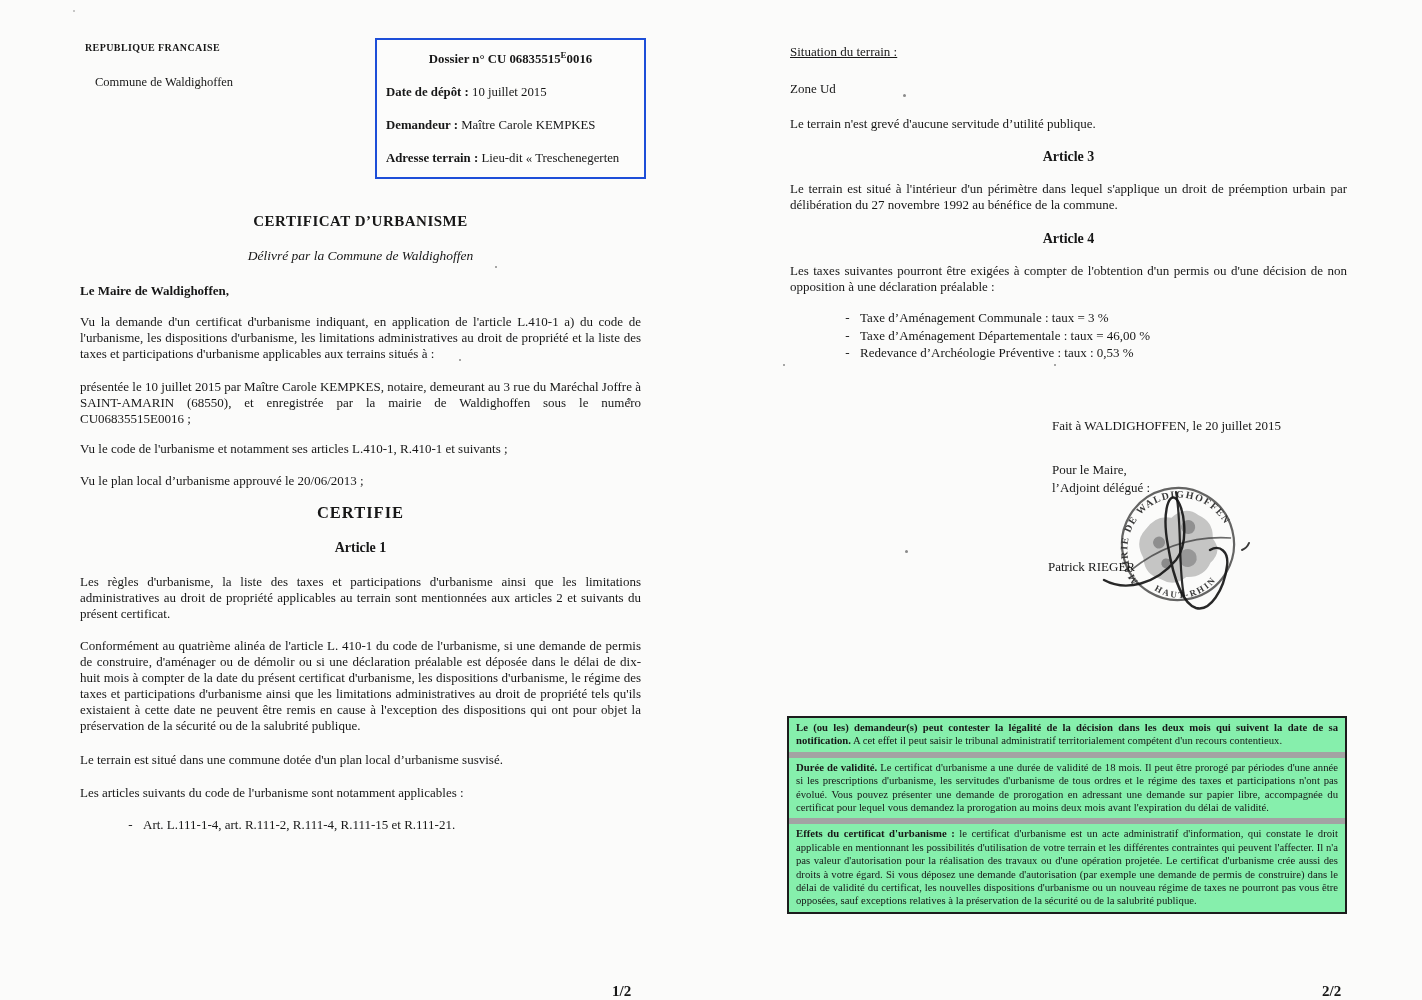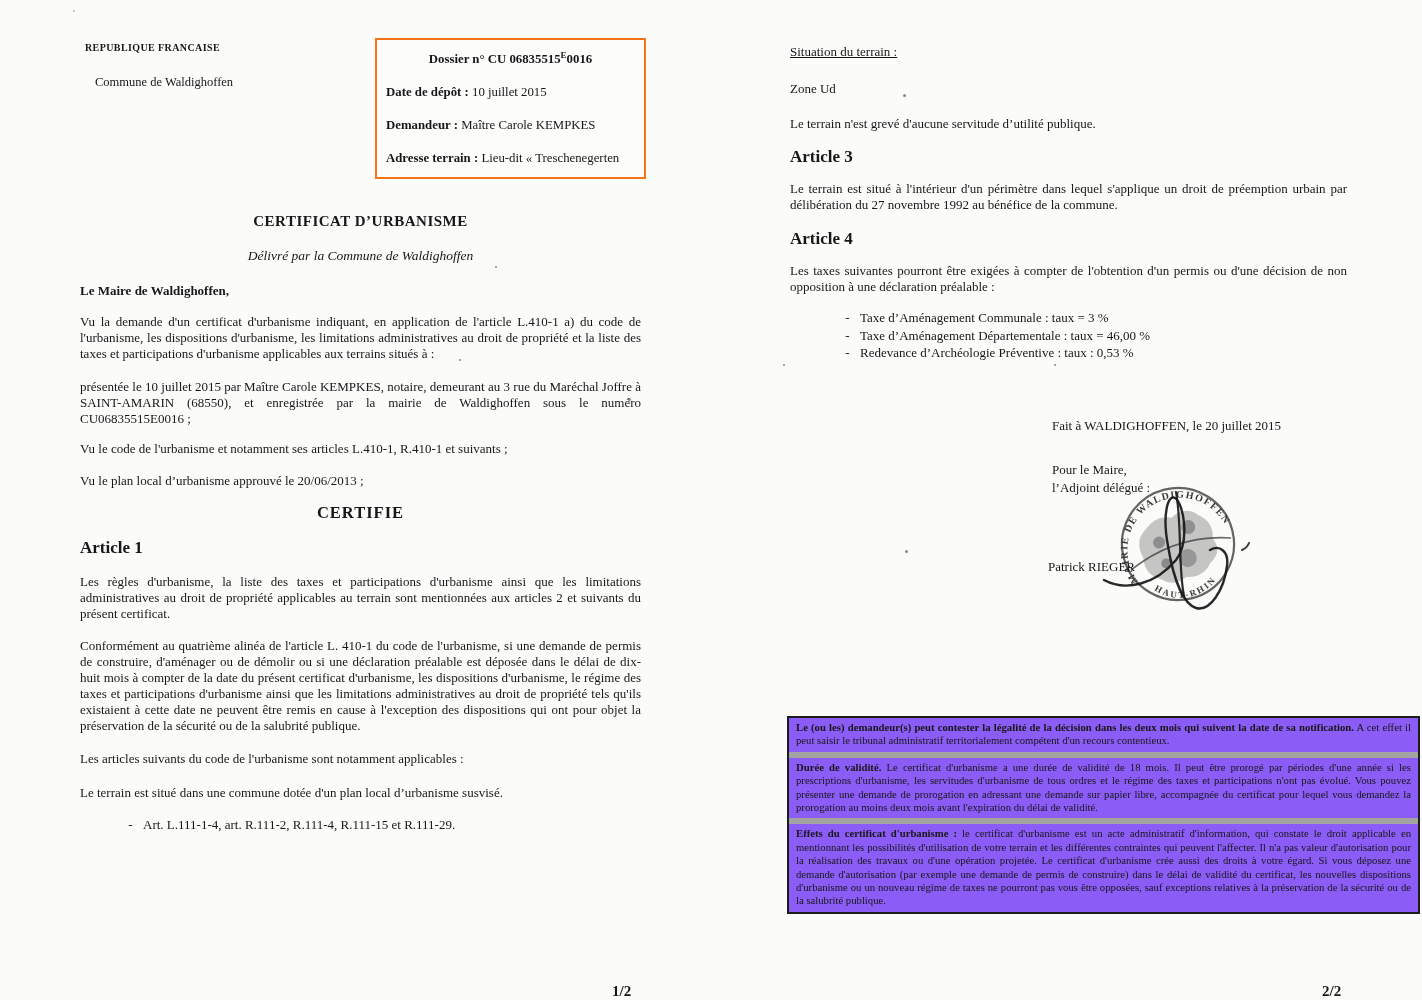--- a/index.html
+++ b/index.html
@@ -18,57 +18,57 @@
 
   .just { text-align:justify; }
   .bold { font-weight:bold; }
 
   
   .p1-header { position:relative; height:170px; }
   .rf { position:absolute; left:5px; top:40px; font-weight:bold; font-size:10px; letter-spacing:.4px; }
   .commune { position:absolute; left:15px; top:74px; font-size:12.5px; }
   .dossier-box {
     position:absolute; left:295px; top:38px; width:271px;
-    border:2px solid #f97316; padding:7px 9px 11px 9px;
+    border:2px solid #1d4ed8; padding:7px 9px 11px 9px;
     font-size:12.8px; background:#fcfcfb;
   }
   .db-line { margin-top:17px; }
   .db-line:first-child { margin-top:0; }
   .db-center { text-align:center; }
   .db-line sup { font-size:9px; vertical-align:super; }
 
   h1.doc-title { font-size:15px; line-height:26px; letter-spacing:.5px; font-weight:bold; text-align:center; margin-top:38px; }
   .subtitle { font-style:italic; font-size:13.5px; line-height:17px; text-align:center; margin-top:13px; }
   .salutation { font-weight:bold; margin-top:19px; }
   .mt15{margin-top:15px;} .mt16{margin-top:16px;} .mt17{margin-top:17px;}
   .mt14{margin-top:14px;} .mt18{margin-top:18px;} .mt19{margin-top:19px;}
   .mt21{margin-top:21px;} .mt11{margin-top:11px;} .mt44{margin-top:44px;}
   .certifie { font-size:16.5px; line-height:20px; font-weight:bold; text-align:center; letter-spacing:1px; margin-top:14px; }
-  .article-h { font-weight:bold; text-align:left; font-size:17px; }
+  .article-h { font-weight:bold; text-align:center; font-size:14px; }
 
   .list-row { display:flex; margin-top:16px; }
   .list-row .dash { width:25px; text-align:center; margin-left:38px; flex:0 0 auto; }
   .tax-list { margin-top:14px; }
   .tax-row { display:flex; line-height:17.5px; }
   .tax-row .dash { width:25px; text-align:center; margin-left:45px; flex:0 0 auto; }
 
   .underlined { text-decoration:underline; }
 
   
   .sig-area { position:absolute; left:0; top:0; width:557px; height:582px; pointer-events:none; }
   .sig-fait { position:absolute; left:262px; top:418px; }
   .sig-pour { position:absolute; left:262px; top:462px; }
   .sig-adjoint { position:absolute; left:262px; top:480px; }
   .sig-name { position:absolute; left:258px; top:559px; }
   .stamp-wrap { position:absolute; left:308px; top:462px; width:162px; height:162px; }
 
   
   .notice-box {
-    position:absolute; left:-3px; top:716px; width:633px;
-    border:2px solid #1c1c1c; background:#8b5cf6;
+    position:absolute; left:-3px; top:716px; width:560px;
+    border:2px solid #1c1c1c; background:#86efac;
   }
   .notice-row {
     font-size:10.7px; line-height:13.4px; text-align:justify;
     padding:3px 7px 4px 7px; border-top:6px solid #a3a3a3;
   }
   .notice-row:first-child { border-top:none; }
 
   .pagenum { position:absolute; font-size:15px; font-weight:bold; }
   .pagenum-1 { left:612px; top:983px; }
   .pagenum-2 { left:1322px; top:983px; }
@@ -103,26 +103,26 @@
     <p class="just mt17">présentée le 10 juillet 2015 par Maître Carole KEMPKES, notaire, demeurant au 3 rue du Maréchal Joffre à SAINT-AMARIN (68550), et enregistrée par la mairie de Waldighoffen sous le numéro CU06835515E0016 ;</p>
     <p class="just mt14">Vu le code de l'urbanisme et notamment ses articles L.410-1, R.410-1 et suivants ;</p>
     <p class="just mt16">Vu le plan local d’urbanisme approuvé le 20/06/2013 ;</p>
 
     <div class="certifie">CERTIFIE</div>
     <div class="article-h mt17">Article 1</div>
 
     <p class="just mt18">Les règles d'urbanisme, la liste des taxes et participations d'urbanisme ainsi que les limitations administratives au droit de propriété applicables au terrain sont mentionnées aux articles 2 et suivants du présent certificat.</p>
     <p class="just mt16">Conformément au quatrième alinéa de l'article L. 410-1 du code de l'urbanisme, si une demande de permis de construire, d'aménager ou de démolir ou si une déclaration préalable est déposée dans le délai de dix-huit mois à compter de la date du présent certificat d'urbanisme, les dispositions d'urbanisme, le régime des taxes et participations d'urbanisme ainsi que les limitations administratives au droit de propriété tels qu'ils existaient à cette date ne peuvent être remis en cause à l'exception des dispositions qui ont pour objet la préservation de la sécurité ou de la salubrité publique.</p>
 
+    <p class="just mt18">Le terrain est situé dans une commune dotée d'un plan local d’urbanisme susvisé.</p>
     <p class="just mt17">Les articles suivants du code de l'urbanisme sont notamment applicables :</p>
-    <p class="just mt18">Le terrain est situé dans une commune dotée d'un plan local d’urbanisme susvisé.</p>
 
     <div class="list-row">
       <span class="dash">-</span>
-      <span>Art. L.111-1-4, art. R.111-2, R.111-4, R.111-15 et R.111-29.</span>
+      <span>Art. L.111-1-4, art. R.111-2, R.111-4, R.111-15 et R.111-21.</span>
     </div>
   </section>
 
   <section class="page page-right">
 
     <div class="underlined mt44">Situation du terrain :</div>
     <div class="mt21">Zone Ud</div>
     <p class="mt19">Le terrain n'est grevé d'aucune servitude d’utilité publique.</p>
 
     <div class="article-h mt17">Article 3</div>

